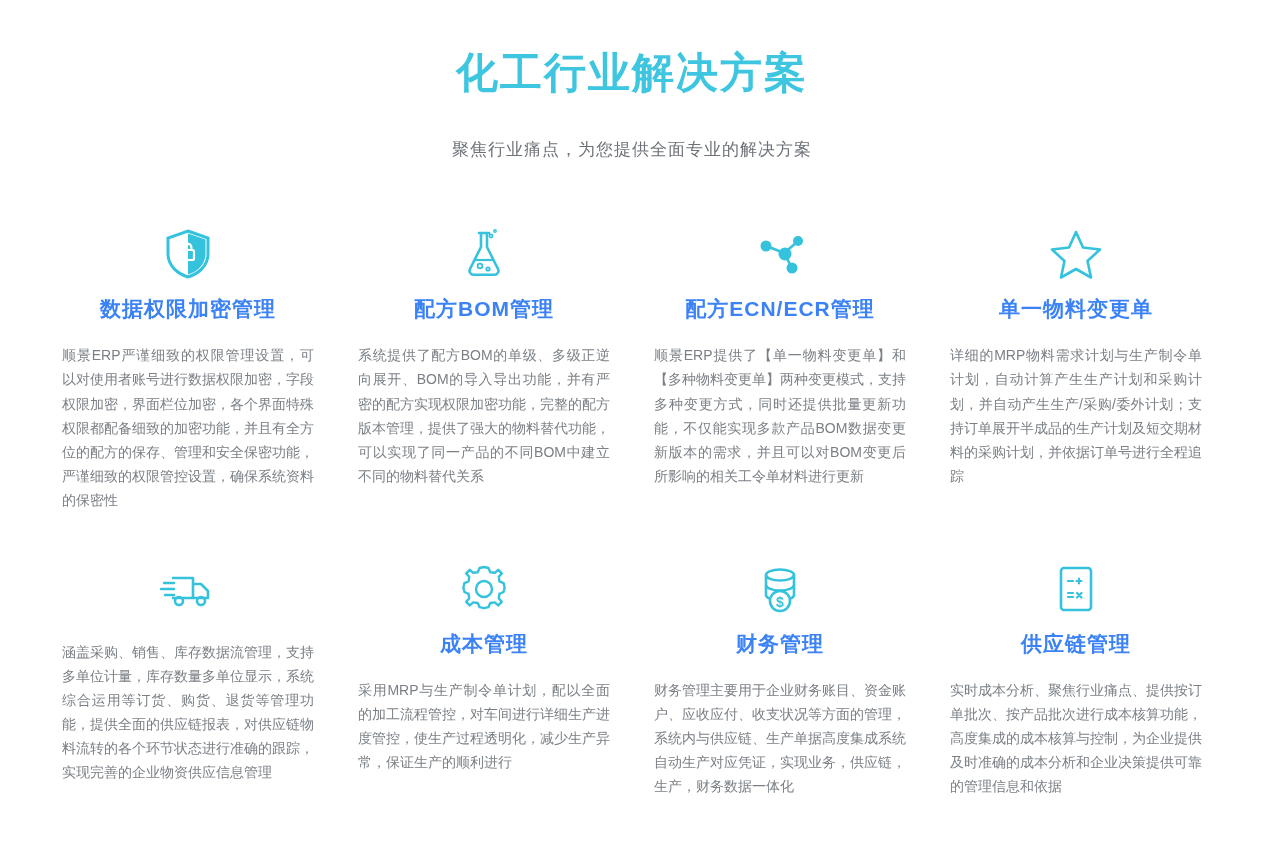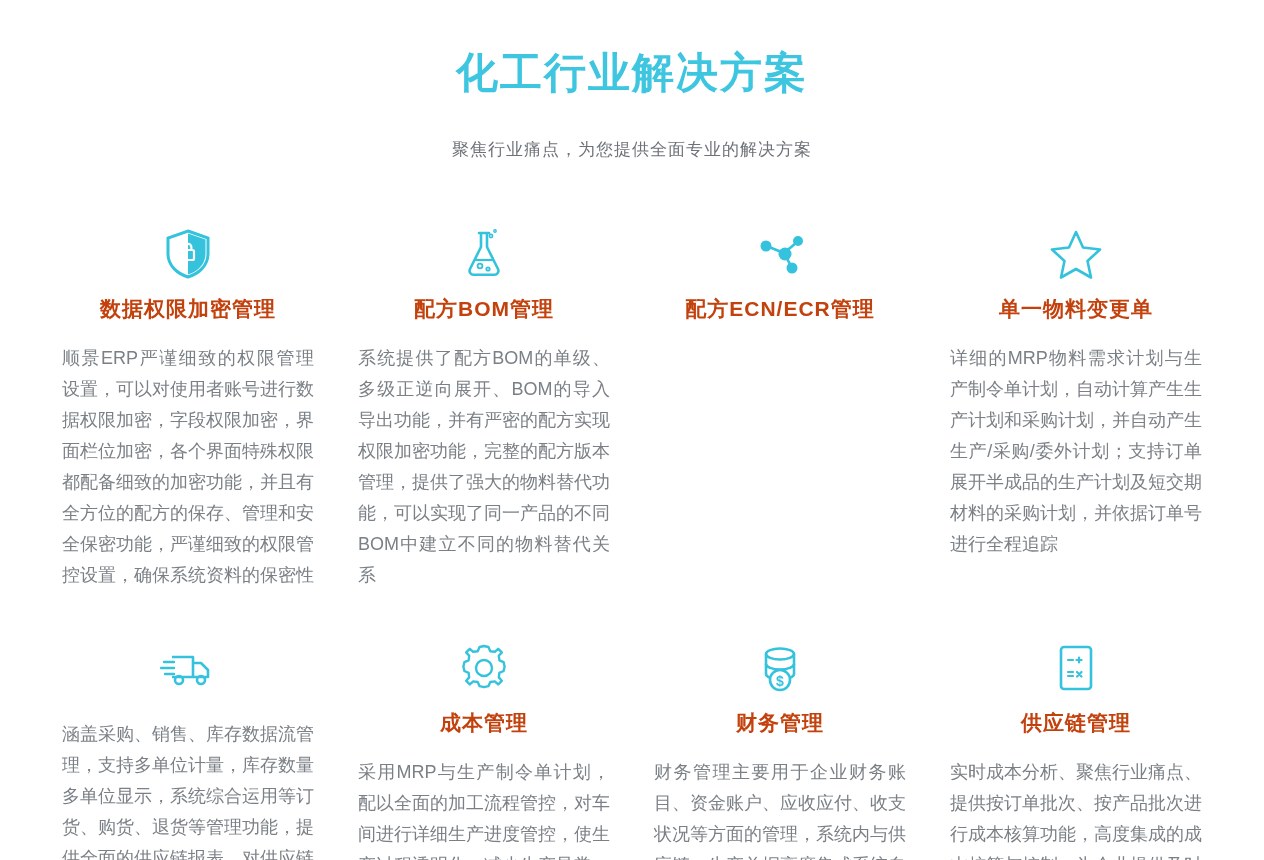--- a/index.html
+++ b/index.html
@@ -60,26 +60,26 @@
     align-items: center;
     justify-content: center;
   }
   .icon-wrap svg {
     display: block;
   }
   .card-title {
     text-align: center;
     font-size: 21px;
     font-weight: bold;
-    color: #c2410c;
+    color: #3b82f6;
     margin-top: 10px;
     letter-spacing: 1px;
   }
   .card-desc {
-    font-size: 18px;
+    font-size: 14px;
     line-height: 1.72;
     color: #7b8086;
     margin-top: 20px;
     text-align: justify;
     text-align-last: left;
   }
   .row2 {
     margin-top: 46px;
   }
   
@@ -135,20 +135,21 @@
             <line x1="16" y1="18" x2="31" y2="24" stroke="#35c2dc" stroke-width="2.6"></line>
             <line x1="31" y1="24" x2="43" y2="14" stroke="#35c2dc" stroke-width="2.6"></line>
             <line x1="31" y1="24" x2="38" y2="37" stroke="#35c2dc" stroke-width="2.6"></line>
             <circle cx="13" cy="17" r="5.5" fill="#35c2dc"></circle>
             <circle cx="32" cy="25" r="6.5" fill="#35c2dc"></circle>
             <circle cx="45" cy="12" r="5" fill="#35c2dc"></circle>
             <circle cx="39" cy="39" r="5.5" fill="#35c2dc"></circle>
           </svg>
         </div>
         <div class="card-title">配方ECN/ECR管理</div>
+        <div class="card-desc">顺景ERP提供了【单一物料变更单】和【多种物料变更单】两种变更模式，支持多种变更方式，同时还提供批量更新功能，不仅能实现多款产品BOM数据变更新版本的需求，并且可以对BOM变更后所影响的相关工令单材料进行更新</div>
       </div>
     </div>
 
     <div class="cell">
       <div class="cell-inner">
         <div class="icon-wrap">
           <svg width="54" height="52" viewBox="0 0 54 52">
             <path d="M27 4 L34 19.5 L51 21.5 L38.5 33 L42 49.5 L27 41 L12 49.5 L15.5 33 L3 21.5 L20 19.5 Z" fill="none" stroke="#35c2dc" stroke-width="2.6" stroke-linejoin="round"></path>
           </svg>
         </div>

